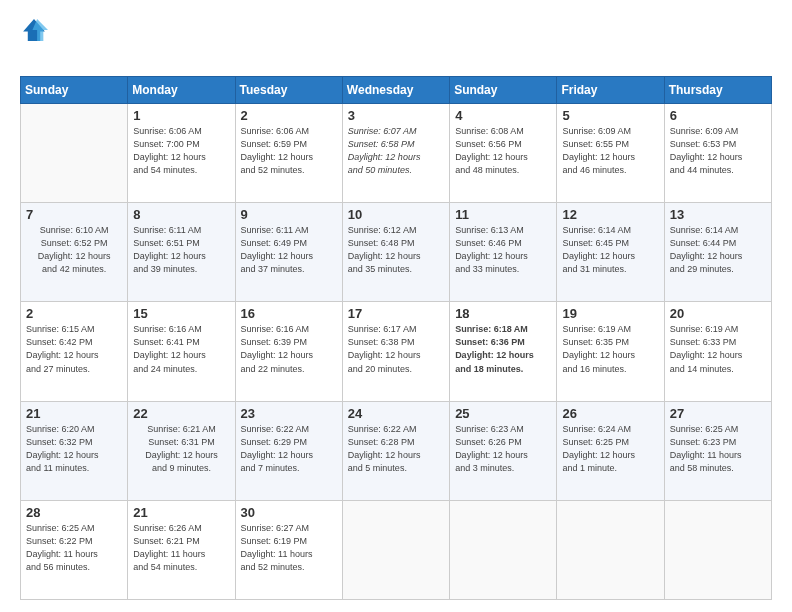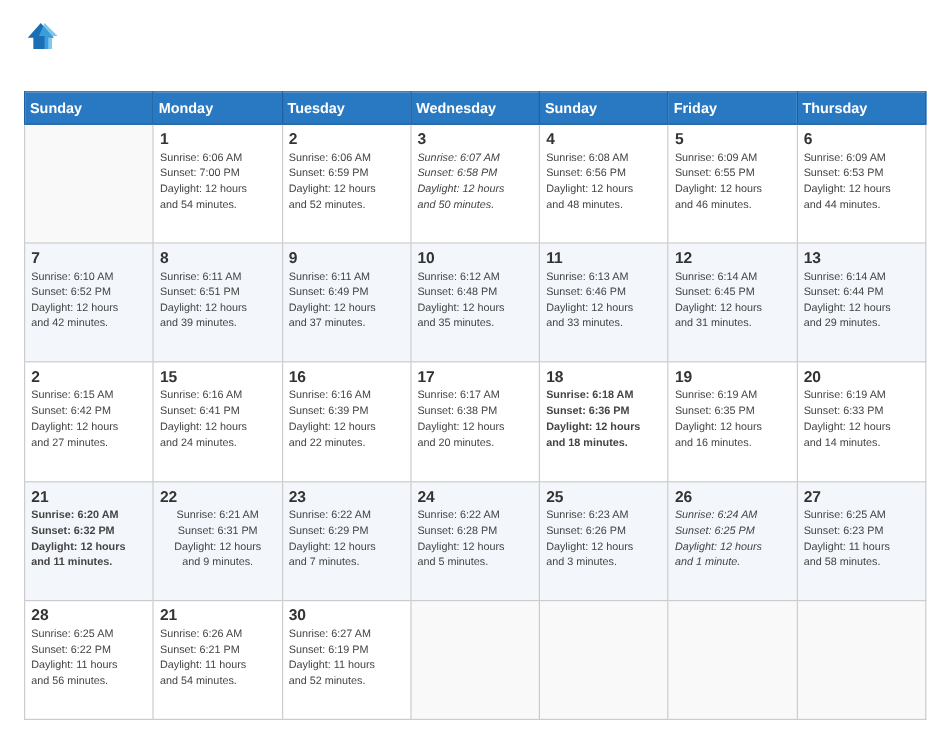--- a/index.html
+++ b/index.html
@@ -176,21 +176,21 @@
             <span class="day-num">6</span>
             <div class="cell-info" style="white-space: pre-line;">Sunrise: 6:09 AM
 Sunset: 6:53 PM
 Daylight: 12 hours
 and 44 minutes.</div>
           </td>
         </tr>
         <tr class="row-shaded">
           <td>
             <span class="day-num">7</span>
-            <div class="cell-info" style="white-space: pre-line;">Sunrise: 6:10 AM
+            <div class="cell-info" style="white-space: pre-line; text-align: center;">Sunrise: 6:10 AM
 Sunset: 6:52 PM
 Daylight: 12 hours
 and 42 minutes.</div>
           </td>
           <td>
             <span class="day-num">8</span>
             <div class="cell-info" style="white-space: pre-line;">Sunrise: 6:11 AM
 Sunset: 6:51 PM
 Daylight: 12 hours
 and 39 minutes.</div>
@@ -278,21 +278,21 @@
             <span class="day-num">20</span>
             <div class="cell-info" style="white-space: pre-line;">Sunrise: 6:19 AM
 Sunset: 6:33 PM
 Daylight: 12 hours
 and 14 minutes.</div>
           </td>
         </tr>
         <tr class="row-shaded">
           <td>
             <span class="day-num">21</span>
-            <div class="cell-info" style="white-space: pre-line; font-weight: bold;">Sunrise: 6:20 AM
+            <div class="cell-info" style="white-space: pre-line;">Sunrise: 6:20 AM
 Sunset: 6:32 PM
 Daylight: 12 hours
 and 11 minutes.</div>
           </td>
           <td>
             <span class="day-num">22</span>
             <div class="cell-info" style="white-space: pre-line; text-align: center;">Sunrise: 6:21 AM
 Sunset: 6:31 PM
 Daylight: 12 hours
 and 9 minutes.</div>
@@ -313,21 +313,21 @@
           </td>
           <td>
             <span class="day-num">25</span>
             <div class="cell-info" style="white-space: pre-line;">Sunrise: 6:23 AM
 Sunset: 6:26 PM
 Daylight: 12 hours
 and 3 minutes.</div>
           </td>
           <td>
             <span class="day-num">26</span>
-            <div class="cell-info" style="white-space: pre-line; font-style: italic;">Sunrise: 6:24 AM
+            <div class="cell-info" style="white-space: pre-line;">Sunrise: 6:24 AM
 Sunset: 6:25 PM
 Daylight: 12 hours
 and 1 minute.</div>
           </td>
           <td>
             <span class="day-num">27</span>
             <div class="cell-info" style="white-space: pre-line;">Sunrise: 6:25 AM
 Sunset: 6:23 PM
 Daylight: 11 hours
 and 58 minutes.</div>

